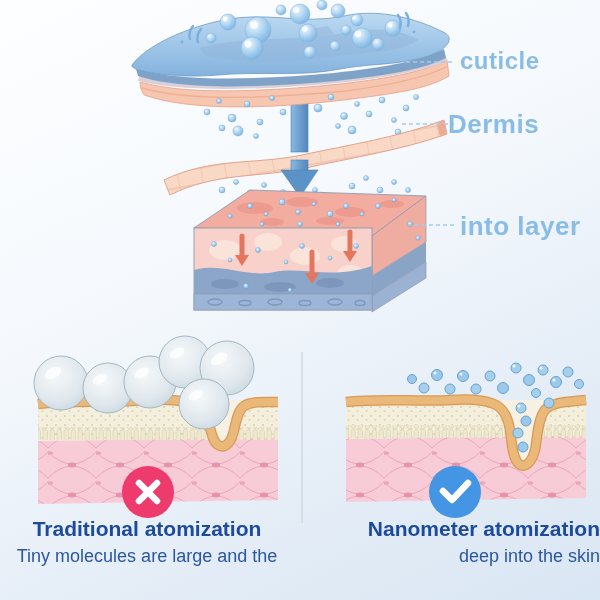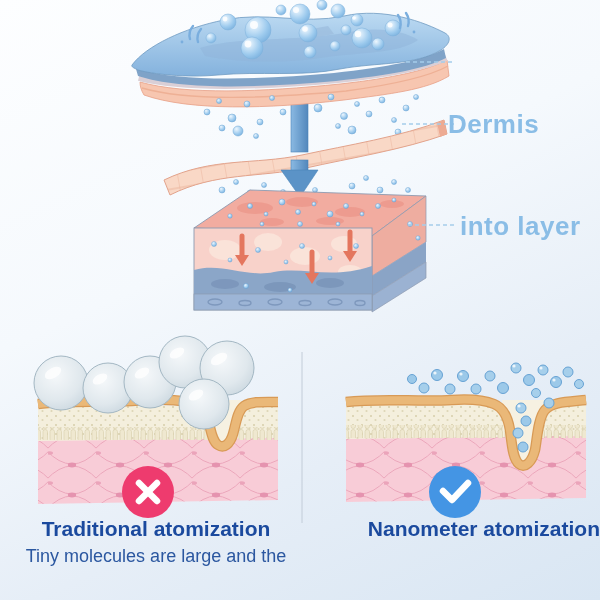--- a/index.html
+++ b/index.html
@@ -11,21 +11,21 @@
   .stage svg{position:absolute;left:0;top:0;}
   .layer-label{
     position:absolute;font-weight:bold;color:#8abde6;font-size:24px;letter-spacing:.5px;
   }
   .label-cuticle{left:460px;top:47px;}
   .label-dermis{left:448px;top:109px;font-size:26px;text-align:center;}
   .label-base{left:460px;top:211px;font-size:26px;}
   .panel-text{position:absolute;text-align:center;}
   .panel-text .title{font-size:21px;font-weight:bold;color:#1b4a9e;margin-bottom:4px;}
   .panel-text .desc{font-size:18px;color:#2b57a0;line-height:23px;}
-  .panel-left{left:12px;top:517px;width:288px;}
+  .panel-left{left:3px;top:517px;width:288px;}
   .panel-right{left:312px;top:517px;width:288px;text-align:right;}
 </style>
 </head>
 <body>
 
 <div class="stage">
 
 <svg width="600" height="600" viewBox="0 0 600 600">
   <defs>
     <linearGradient id="slabBlue" x1="0" y1="0" x2="0" y2="1">
@@ -324,24 +324,26 @@
             <circle cx="519" cy="406" r="1.6"></circle>
       </g>
     </g>
     <g>
       <circle cx="455" cy="492" r="26" fill="#4495e4"></circle>
       <path d="M443,491 L452,500 L468,483" stroke="#ffffff" stroke-width="6.5" fill="none" stroke-linecap="round" stroke-linejoin="round"></path>
     </g>
   </g>
 </svg>
 
+<div class="layer-label label-cuticle">cuticle</div>
 <div class="layer-label label-dermis">Dermis</div>
 <div class="layer-label label-base">into layer</div>
 
 <div class="panel-text panel-left">
   <div class="title">Traditional atomization</div>
   <div class="desc">Tiny molecules are large and the</div>
 </div>
 <div class="panel-text panel-right">
   <div class="title">Nanometer atomization</div>
+  <div class="desc">deep into the skin</div>
 </div>
 
 </div>
 
 </body></html>

